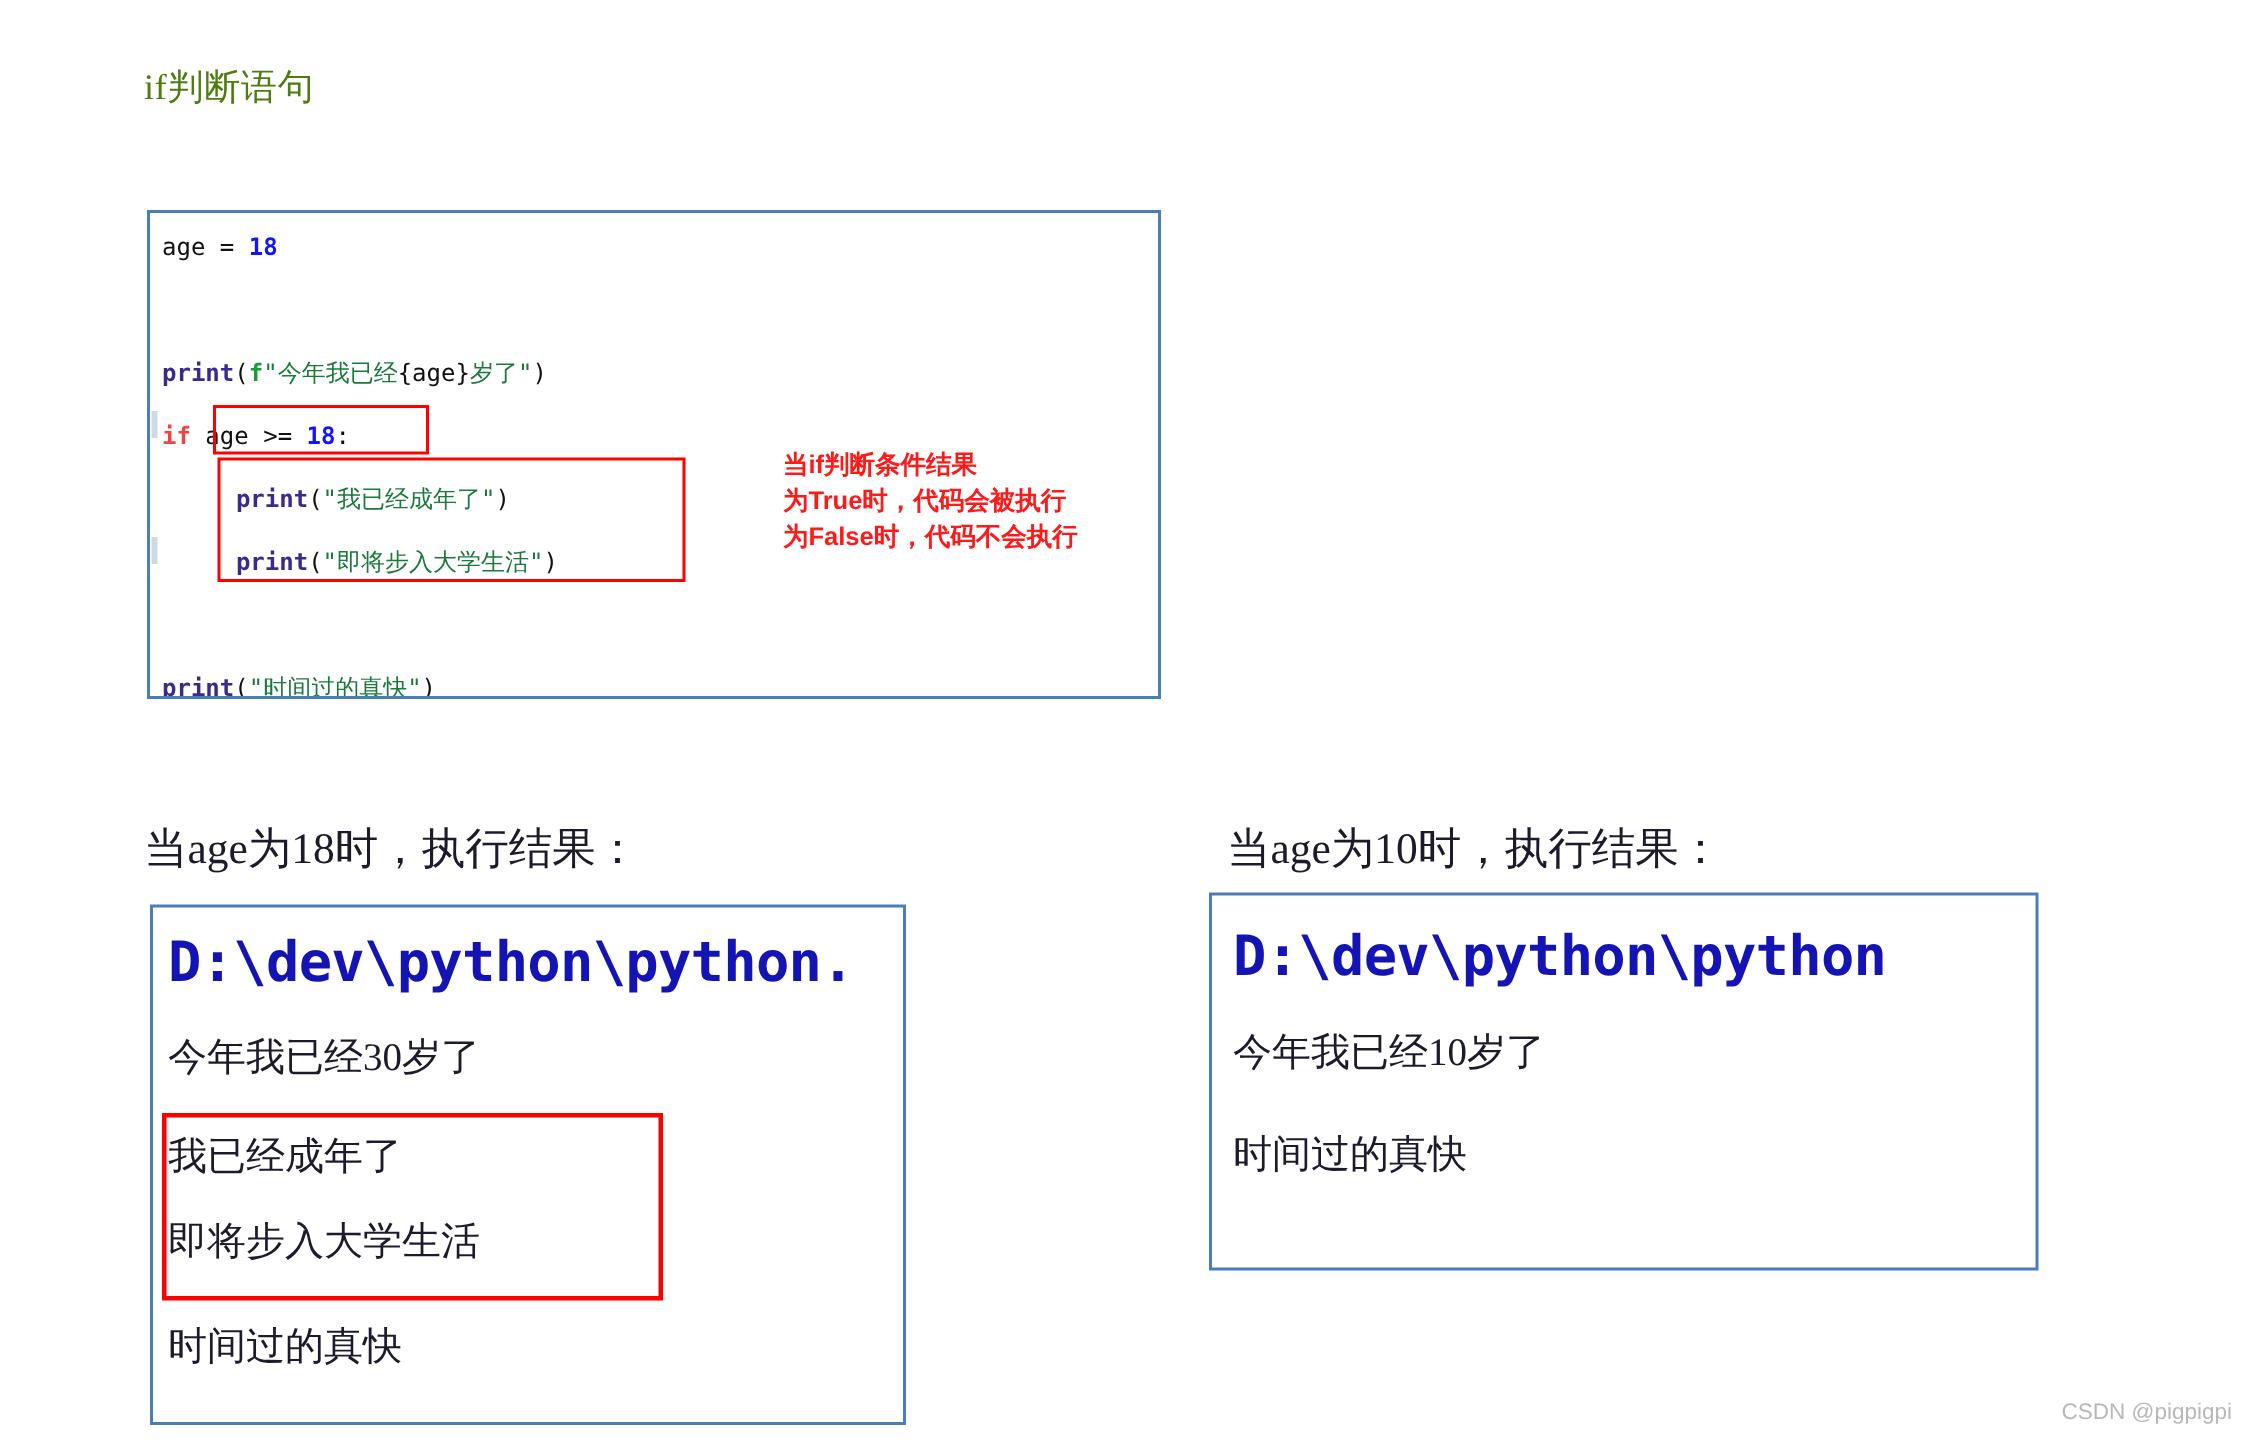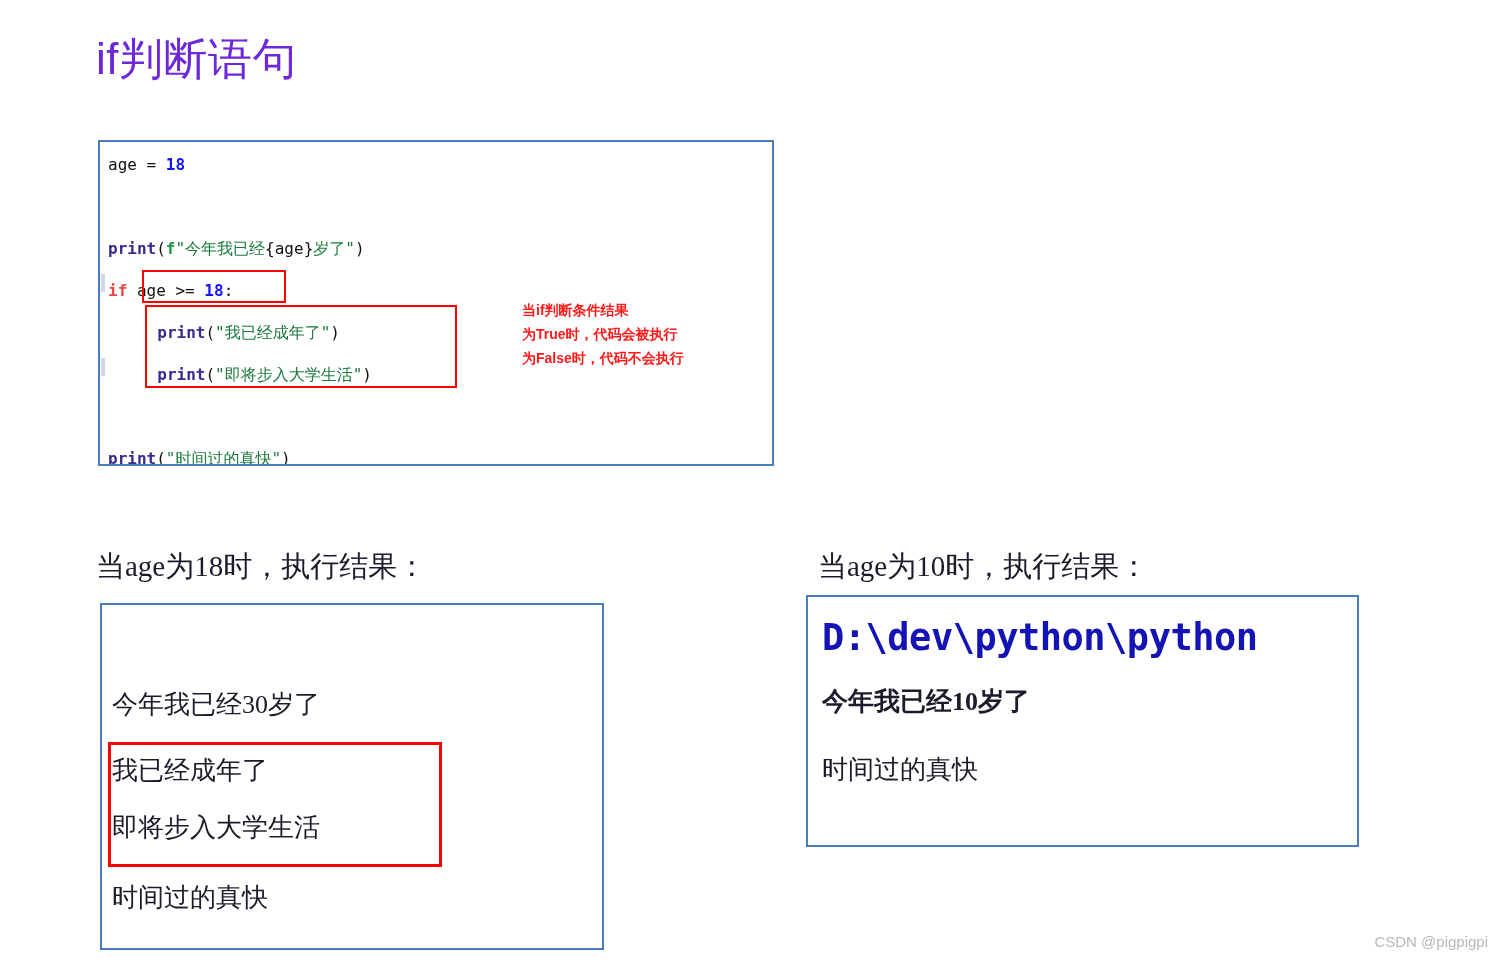--- a/index.html
+++ b/index.html
@@ -13,24 +13,24 @@
     position: relative;
     font-family: "Liberation Serif", "DejaVu Serif", serif;
     overflow: hidden;
   }
 
   
   #page-title {
     position: absolute;
     left: 96px;
     top: 36px;
-    font-family: Liberation Sans, sans-serif;
-    font-size: 44px;
+    font-family: Liberation Serif, serif;
+    font-size: 24px;
     line-height: 46px;
-    color: #6d28d9;
+    color: #4d7c0f;
     white-space: nowrap;
     letter-spacing: 0.5px;
   }
 
   
   #code-block {
     position: absolute;
     left: 98px;
     top: 140px;
     width: 676px;
@@ -104,21 +104,21 @@
   }
   .gm-1 { top: 132px; }
   .gm-2 { top: 216px; }
 
   
   #annotation {
     position: absolute;
     left: 522px;
     top: 298px;
     font-family: "Liberation Sans", "DejaVu Sans", sans-serif;
-    font-size: 14px;
+    font-size: 17px;
     line-height: 24px;
     font-weight: 700;
     color: #ff1a1a;
     white-space: nowrap;
   }
 
   
   .result-caption {
     position: absolute;
     font-family: "Liberation Serif", "DejaVu Serif", serif;
@@ -171,21 +171,21 @@
     letter-spacing: -0.5px;
   }
   
   #lout-0 { left: 10px; top: 15px;  font-size: 37px; }
   #lout-1 { left: 10px; top: 82px;  }
   #lout-2 { left: 10px; top: 148px; }
   #lout-3 { left: 10px; top: 205px; }
   #lout-4 { left: 10px; top: 275px; }
   
   #rout-0 { left: 14px; top: 19px;  font-size: 37px; }
-  #rout-1 { left: 14px; top: 87px; font-weight: bold;  }
+  #rout-1 { left: 14px; top: 87px;  }
   #rout-2 { left: 14px; top: 155px; }
 
   
   #output-red-box {
     position: absolute;
     left: 6px;
     top: 137px;
     width: 334px;
     height: 125px;
     border: 3px solid #ff0000;
@@ -237,20 +237,21 @@
   <div>为True时，代码会被执行</div>
   <div>为False时，代码不会执行</div>
 </div>
 
 <div id="caption-left" class="result-caption">当age为18时，执行结果：</div>
 
 <div id="caption-right" class="result-caption">当age为10时，执行结果：</div>
 
 <div id="console-left" class="console-box">
   <div class="console-inner">
+    <div id="lout-0" class="out-line out-path">D:\dev\python\python.</div>
     <div id="lout-1" class="out-line">今年我已经30岁了</div>
     <div id="lout-2" class="out-line">我已经成年了</div>
     <div id="lout-3" class="out-line">即将步入大学生活</div>
     <div id="lout-4" class="out-line">时间过的真快</div>
     <div id="output-red-box"></div>
   </div>
 </div>
 
 <div id="console-right" class="console-box">
   <div class="console-inner">

